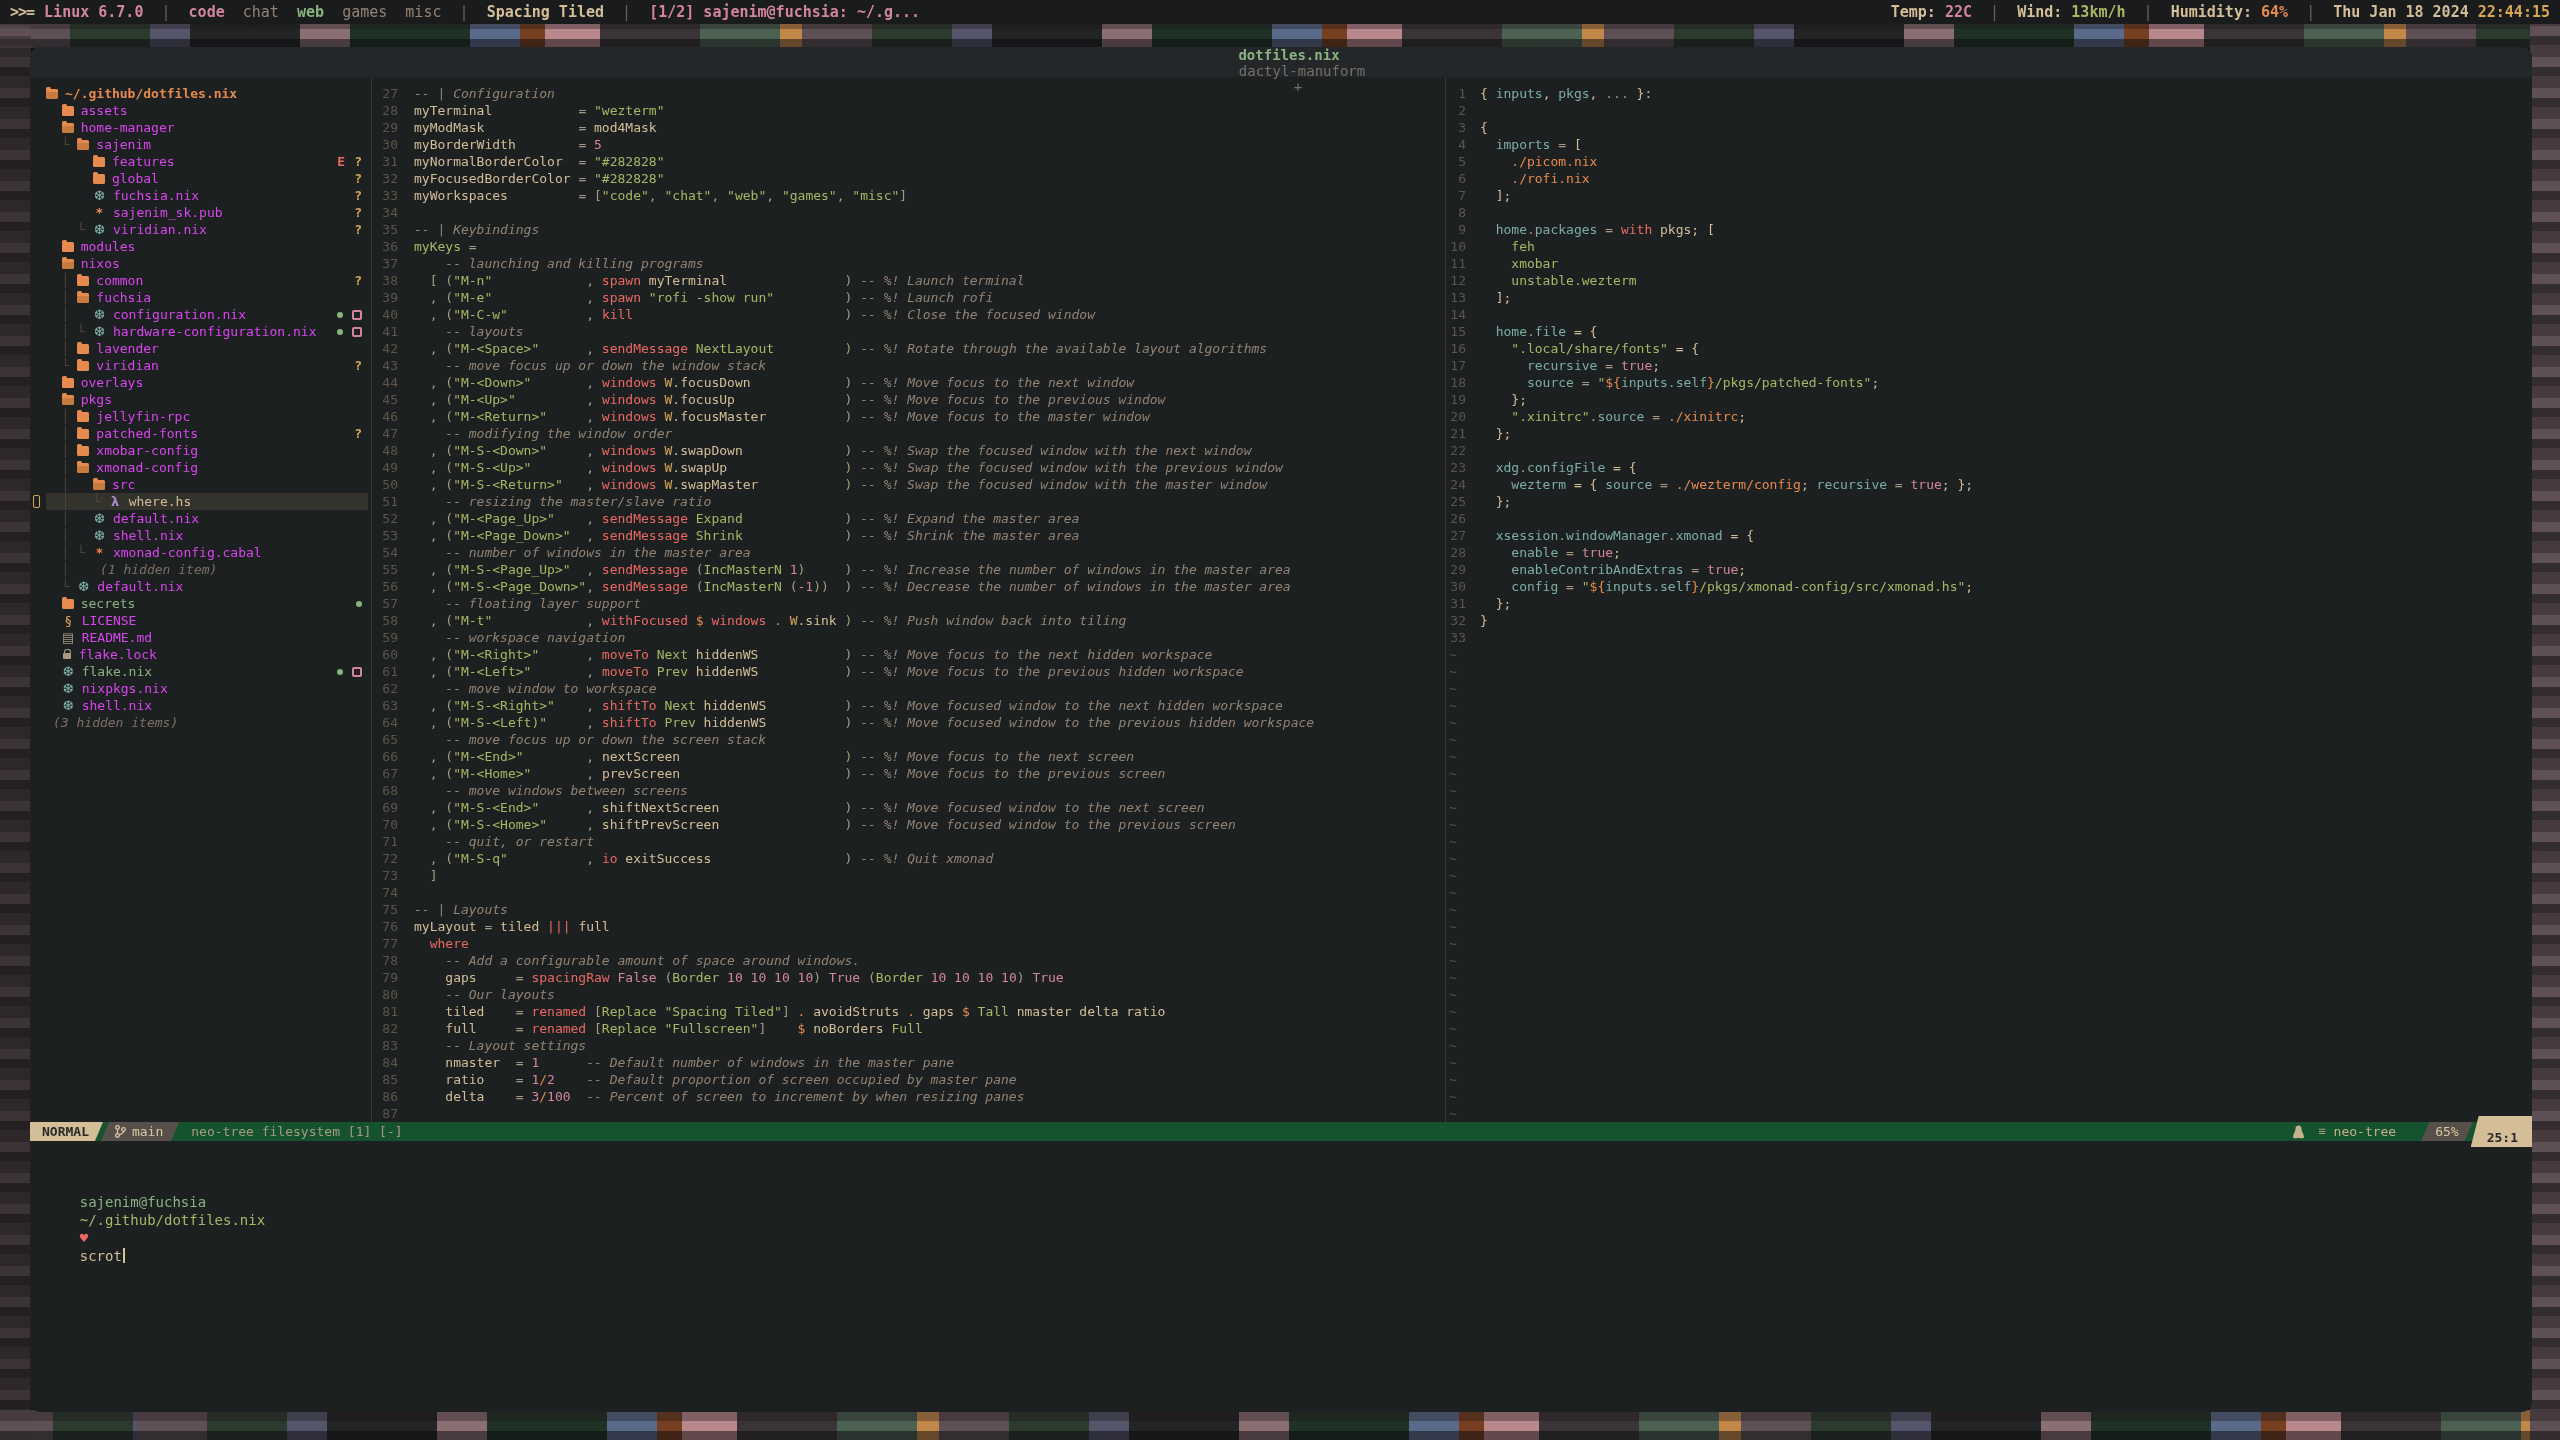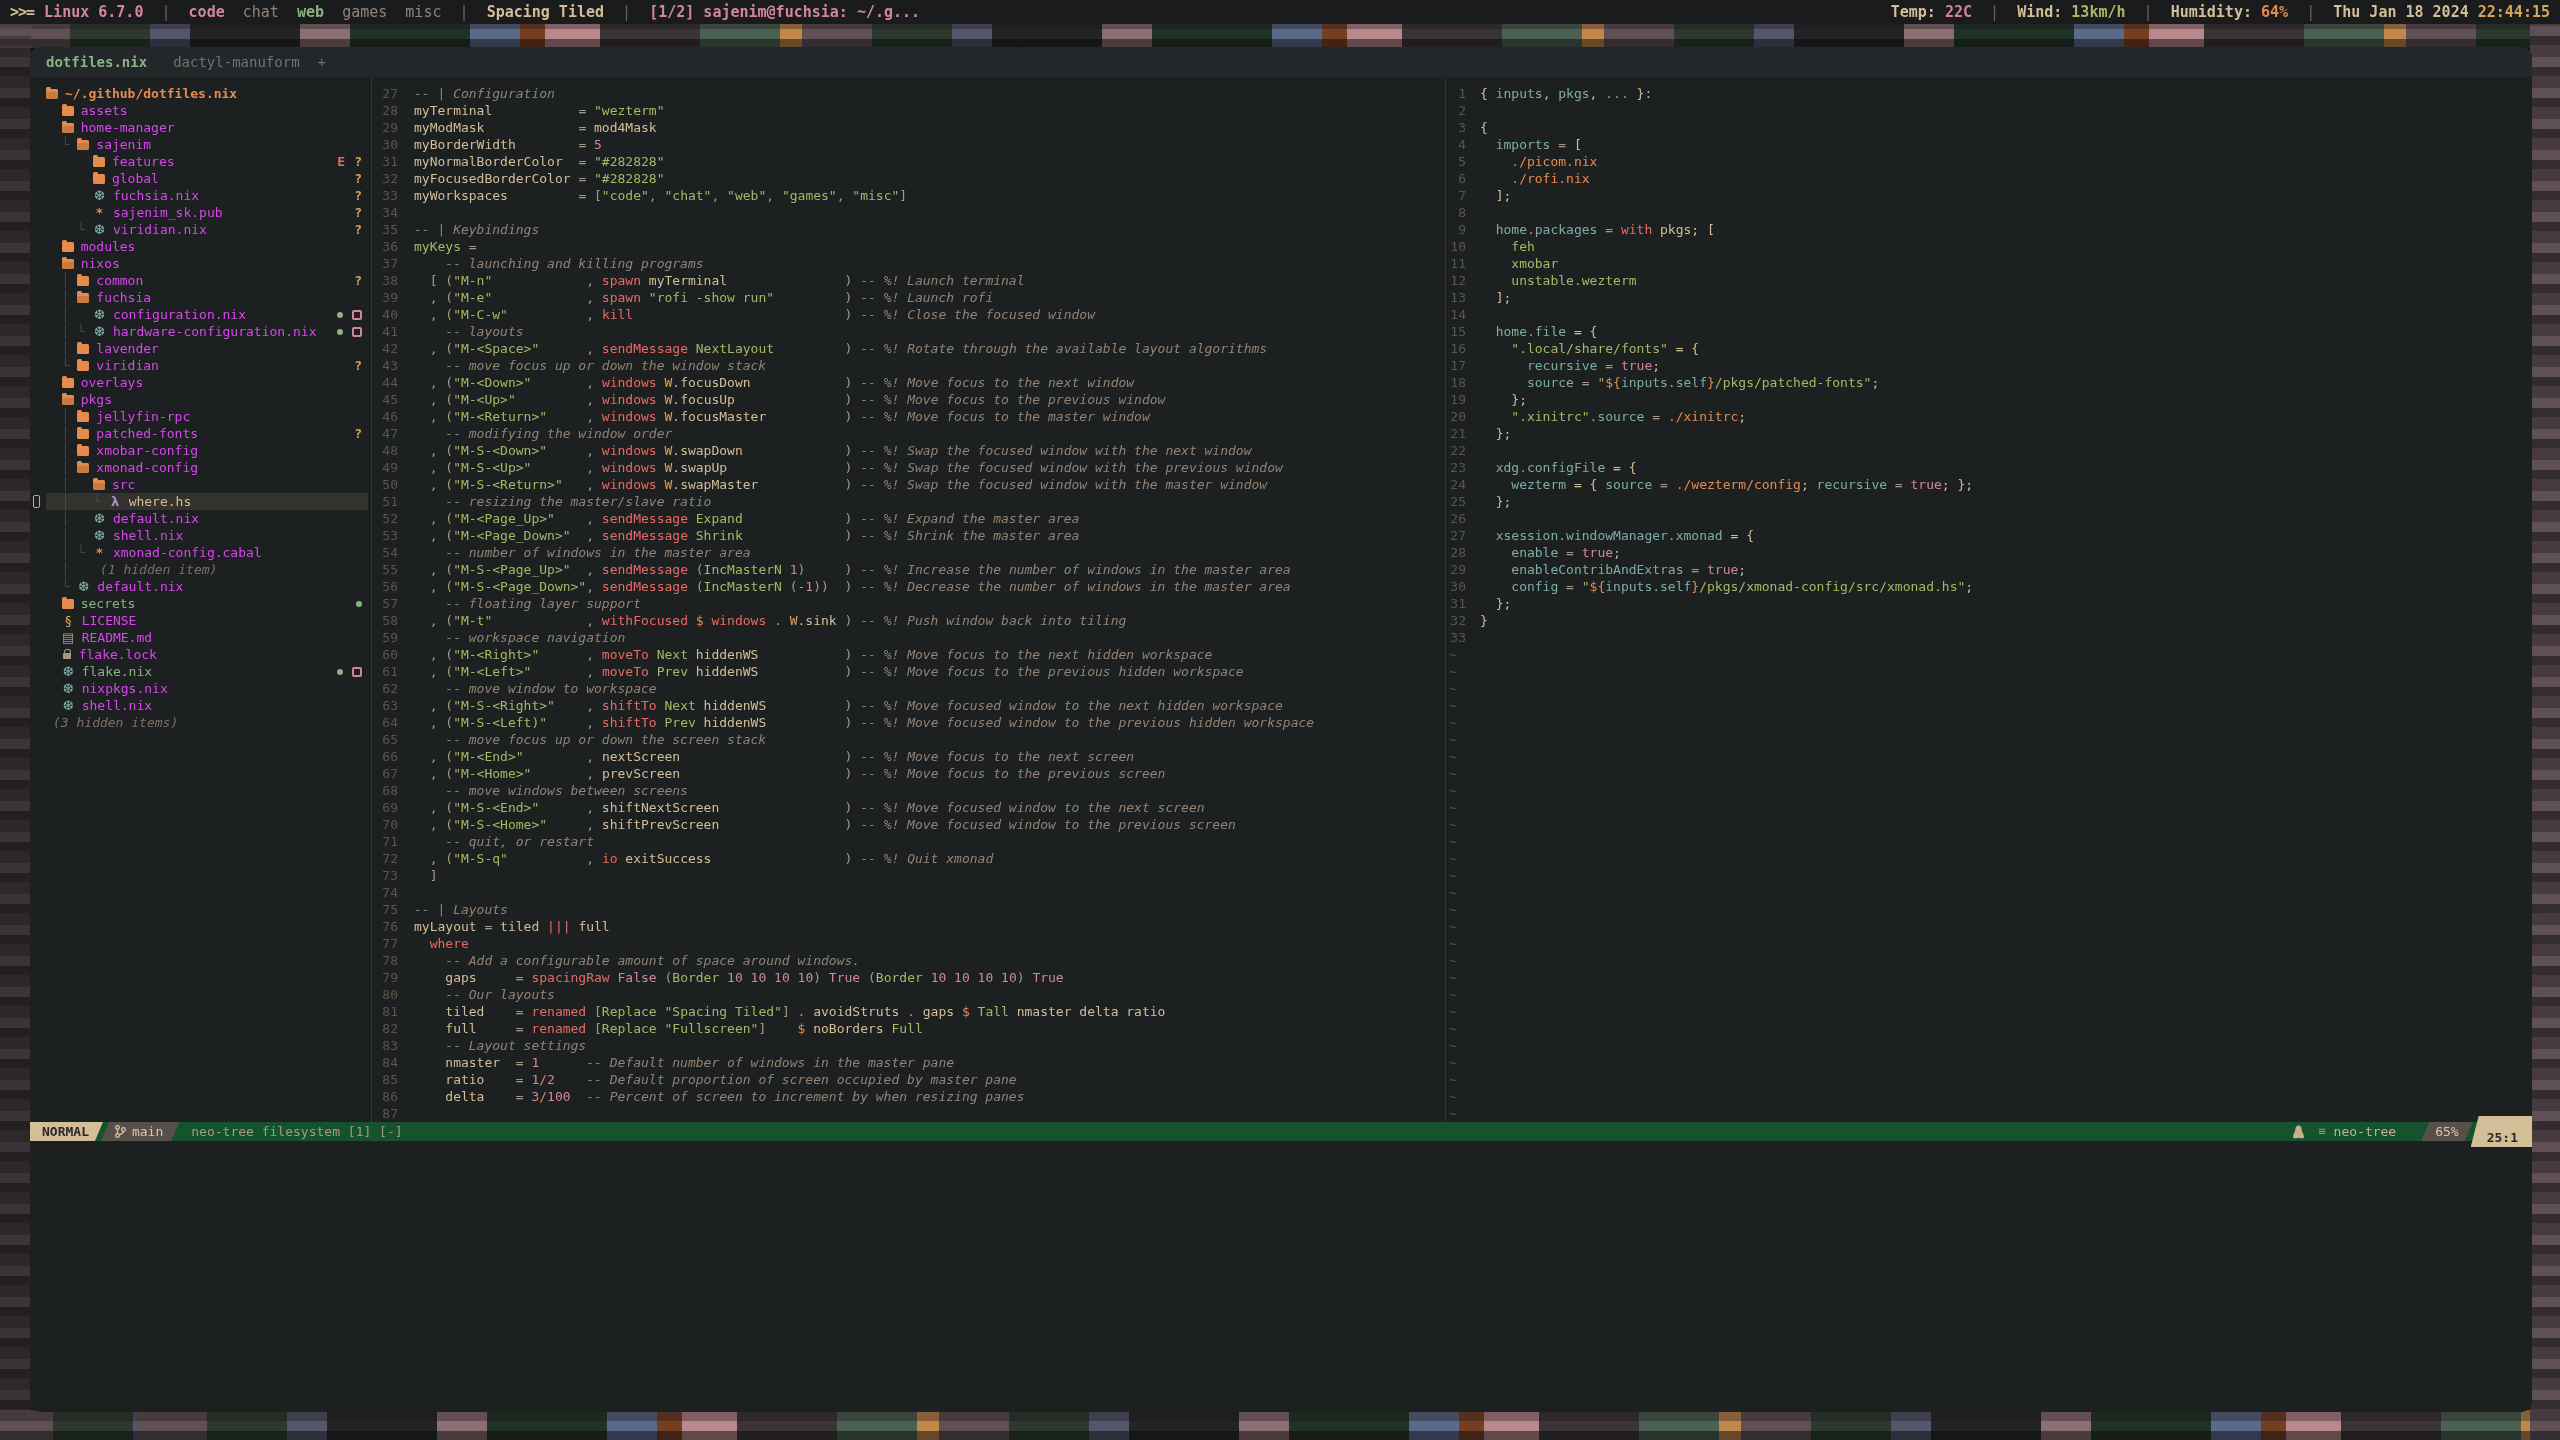--- a/index.html
+++ b/index.html
@@ -28,21 +28,21 @@
   .tk-gray{color:var(--gray); font-weight:normal;} .tk-dim{color:#6b6257; font-weight:normal;}
   .tk-teal{color:var(--teal);} .tk-green{color:var(--green);}
   .tk-orange{color:var(--orange);} .tk-yellow{color:var(--yellow);}
 
   
   .window { position:absolute; left:30px; top:47px; width:2502px; height:1365px;
     background:var(--bg); border-radius:10px; z-index:4; }
 
   .tabbar { position:absolute; left:0; top:0; width:100%; height:30px; background:#242729;
     border-radius:10px 10px 0 0; display:flex; align-items:center; padding-left:16px;
-    font-size:14px; white-space:pre; }
+    font-size:14px; white-space:pre;flex-direction:column; }
   .tab-active { color:var(--teal); font-weight:bold; }
   .tab-other  { color:#77706a; margin-left:26px; }
   .tab-plus   { color:#77706a; margin-left:18px; }
 
   
   .vsep { position:absolute; top:31px; width:1px; height:1044px; background:#3a3733; }
   .vsep.s1 { left:341px; } .vsep.s2 { left:1415px; }
 
   .pane { position:absolute; top:38px; font-size:13px; line-height:17px; white-space:pre; }
   .row  { height:17px; display:flex; }
@@ -203,13 +203,19 @@
             <path fill="#c5b18d" d="M6 0C3.5 0 2.6 2 2.6 4c0 1.4-.6 2.6-1.3 4C.4 9.8 0 11.4 0 12.2 0 13.4 1.2 14 2.4 14c.9 0 1.2-.4 3.6-.4s2.7.4 3.6.4c1.2 0 2.4-.6 2.4-1.8 0-.8-.4-2.4-1.3-4.2-.7-1.4-1.3-2.6-1.3-4C9.4 2 8.5 0 6 0z"></path>
           </svg>
       </span>
       <span class="sl-lines-icon">≡</span>
       <span class="sl-label">neo-tree</span>
       <span class="sl-pct">65%</span>
       <span class="sl-pos">25:1</span>
     </span>
   </div>
 
+  <div class="prompt">
+    <span class="pr-user">sajenim@fuchsia</span><span> </span>
+    <span class="pr-path">~/.github/dotfiles.nix</span><span> </span>
+    <span class="pr-heart">♥</span><span> </span>
+    <span class="pr-cmd">scrot</span><span class="cursor"></span>
+  </div>
 </div>
 
 </body></html>

